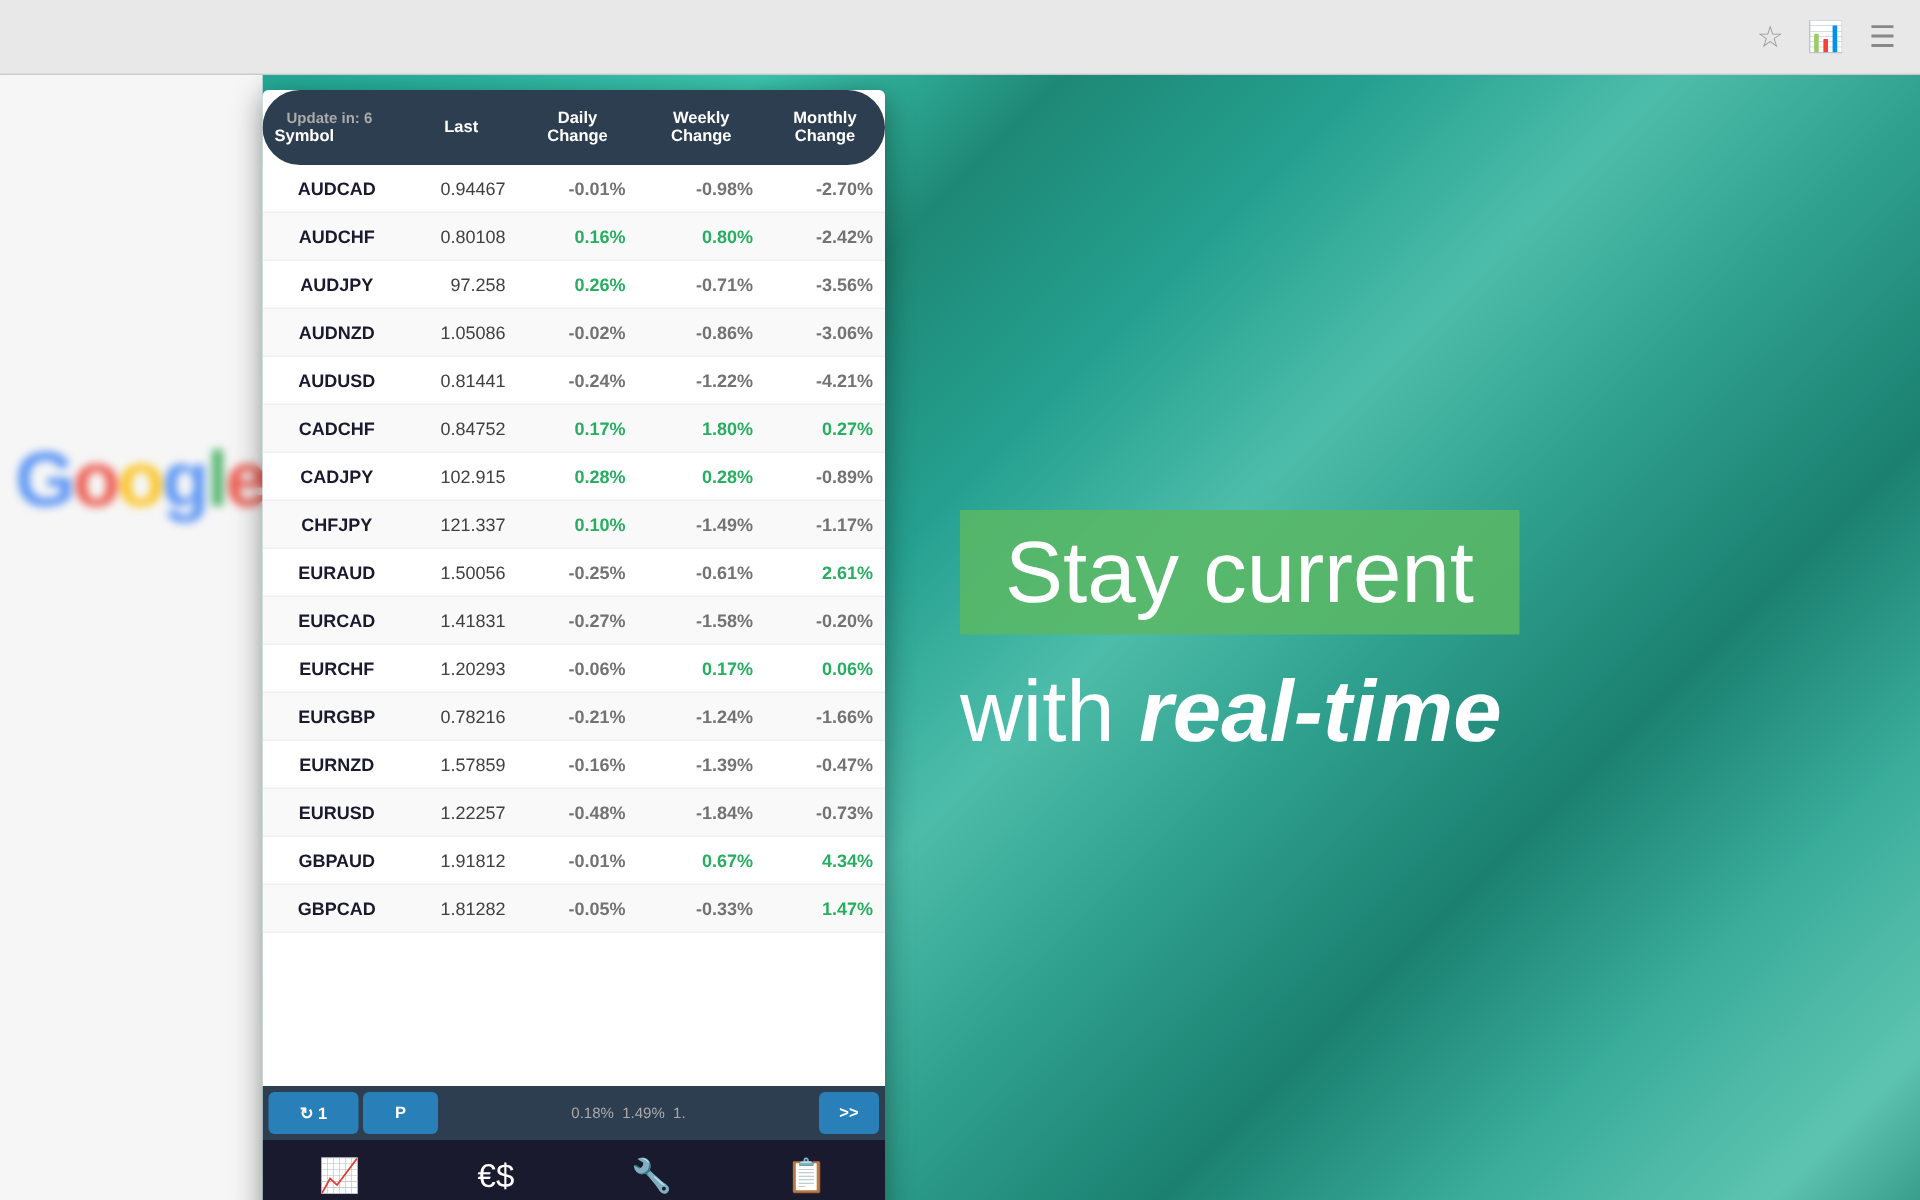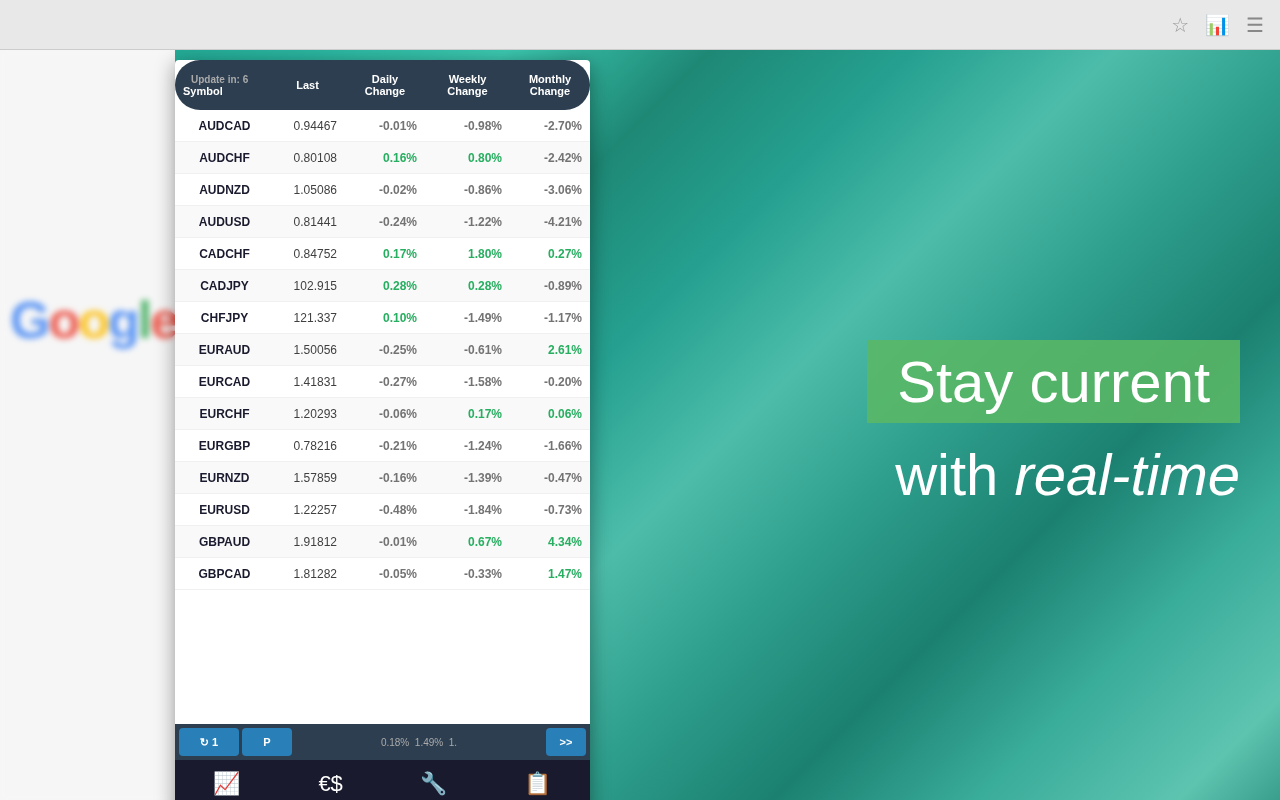--- a/index.html
+++ b/index.html
@@ -95,37 +95,37 @@
     
     .stay-current-overlay {
       position: absolute;
       top: 0;
       right: 0;
       width: 680px;
       height: 100%;
       display: flex;
       flex-direction: column;
       justify-content: center;
-      align-items: flex-end;
+      align-items: flex-start;
       padding: 40px;
     }
     .highlight-bar {
       background: rgba(90, 185, 100, 0.85);
       padding: 8px 30px;
       display: inline-block;
       margin: 8px 0;
     }
     .highlight-bar-dark {
       background: rgba(60, 145, 70, 0.75);
       padding: 8px 30px;
       display: inline-block;
       margin: 8px 0;
     }
     .real-time-bold {
-      font-weight: 400;
+      font-weight: 700;
       font-style: italic;
     }
 
     
     .widget {
       position: absolute;
       top: 10px;
       left: 175px;
       width: 415px;
       height: 760px;
@@ -329,20 +329,27 @@
     <span class="cell negative">-2.70%</span>
   </div>
         <div class="forex-row">
     <span class="cell-symbol">AUDCHF</span>
     <span class="cell-last">0.80108</span>
     <span class="cell positive">0.16%</span>
     <span class="cell positive">0.80%</span>
     <span class="cell negative">-2.42%</span>
   </div>
         <div class="forex-row">
+    <span class="cell-symbol">AUDJPY</span>
+    <span class="cell-last">97.258</span>
+    <span class="cell positive">0.26%</span>
+    <span class="cell negative">-0.71%</span>
+    <span class="cell negative">-3.56%</span>
+  </div>
+        <div class="forex-row">
     <span class="cell-symbol">AUDNZD</span>
     <span class="cell-last">1.05086</span>
     <span class="cell negative">-0.02%</span>
     <span class="cell negative">-0.86%</span>
     <span class="cell negative">-3.06%</span>
   </div>
         <div class="forex-row">
     <span class="cell-symbol">AUDUSD</span>
     <span class="cell-last">0.81441</span>
     <span class="cell negative">-0.24%</span>

